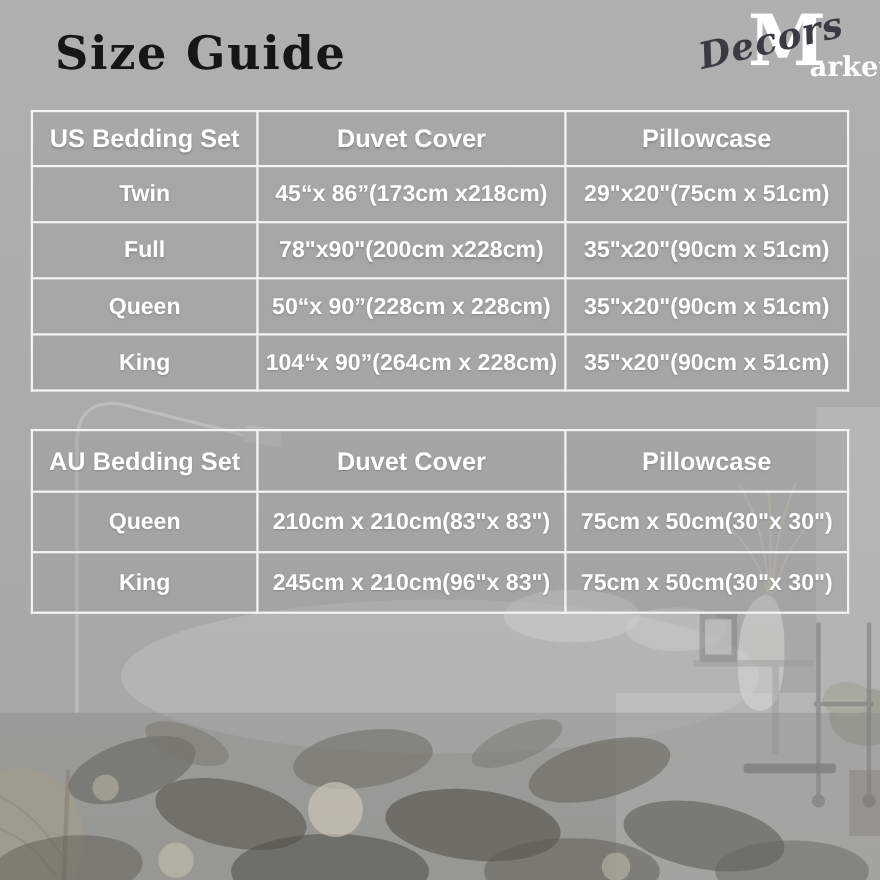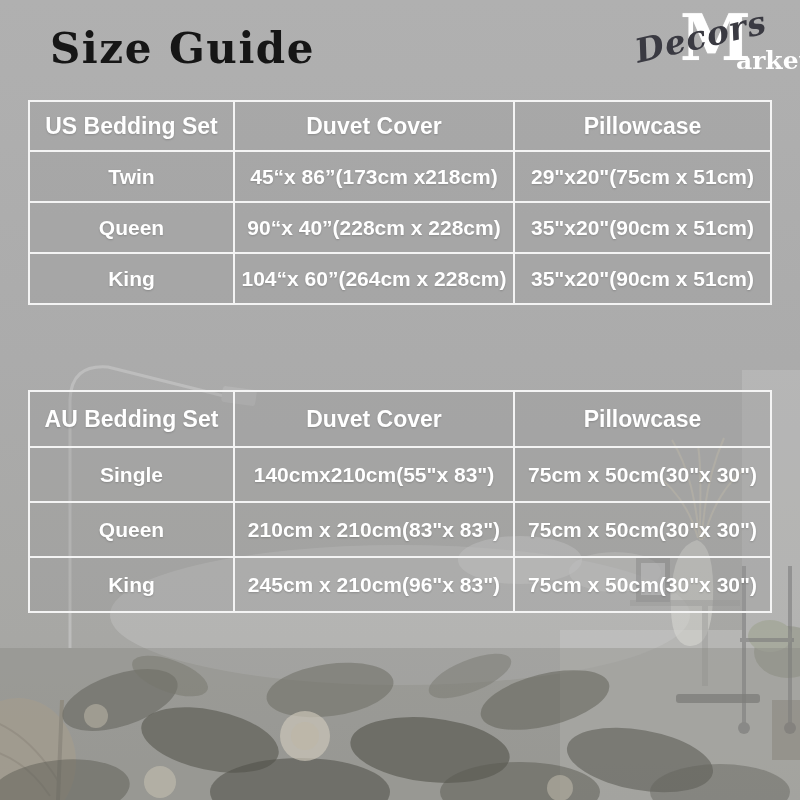--- a/index.html
+++ b/index.html
@@ -164,52 +164,52 @@
         <th>Pillowcase</th>
       </tr>
     </thead>
     <tbody>
       <tr>
         <td>Twin</td>
         <td>45“x 86”(173cm x218cm)</td>
         <td>29"x20"(75cm x 51cm)</td>
       </tr>
       <tr>
+        <td>Full</td>
+        <td>78"x90"(200cm x228cm)</td>
+        <td>35"x20"(90cm x 51cm)</td>
+      </tr>
+      <tr>
         <td>Queen</td>
-        <td>90“x 40”(228cm x 228cm)</td>
+        <td>50“x 90”(228cm x 228cm)</td>
         <td>35"x20"(90cm x 51cm)</td>
       </tr>
       <tr>
         <td>King</td>
-        <td>104“x 60”(264cm x 228cm)</td>
+        <td>104“x 90”(264cm x 228cm)</td>
         <td>35"x20"(90cm x 51cm)</td>
       </tr>
     </tbody>
   </table>
 
   <table class="sizes t-au fg">
     <colgroup>
         <col class="c1">
         <col class="c2">
         <col class="c3">
       </colgroup>
     <thead>
       <tr>
         <th>AU Bedding Set</th>
         <th>Duvet Cover</th>
         <th>Pillowcase</th>
       </tr>
     </thead>
     <tbody>
       <tr>
-        <td>Single</td>
-        <td>140cmx210cm(55"x 83")</td>
-        <td>75cm x 50cm(30"x 30")</td>
-      </tr>
-      <tr>
         <td>Queen</td>
         <td>210cm x 210cm(83"x 83")</td>
         <td>75cm x 50cm(30"x 30")</td>
       </tr>
       <tr>
         <td>King</td>
         <td>245cm x 210cm(96"x 83")</td>
         <td>75cm x 50cm(30"x 30")</td>
       </tr>
     </tbody>

